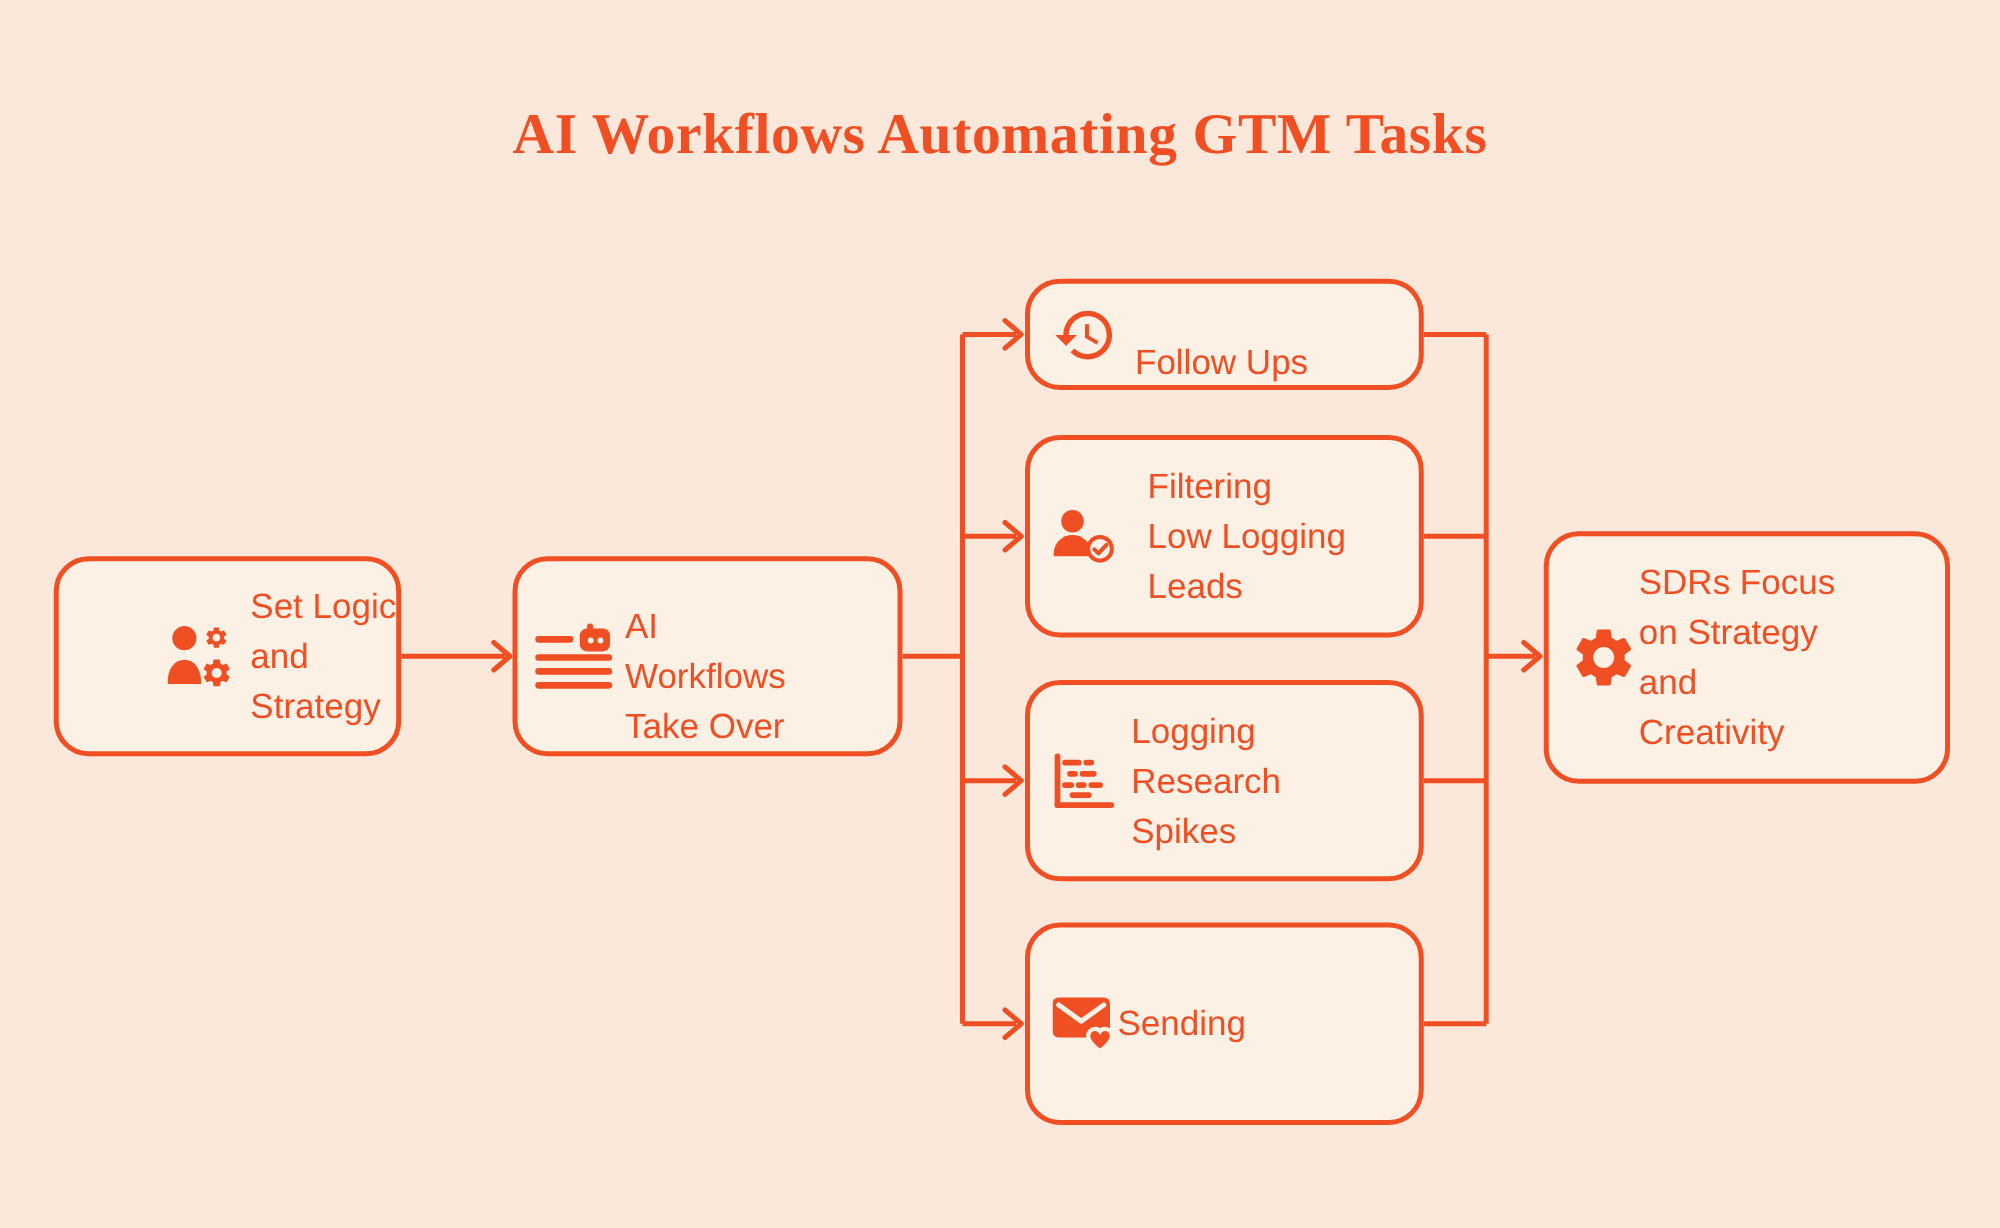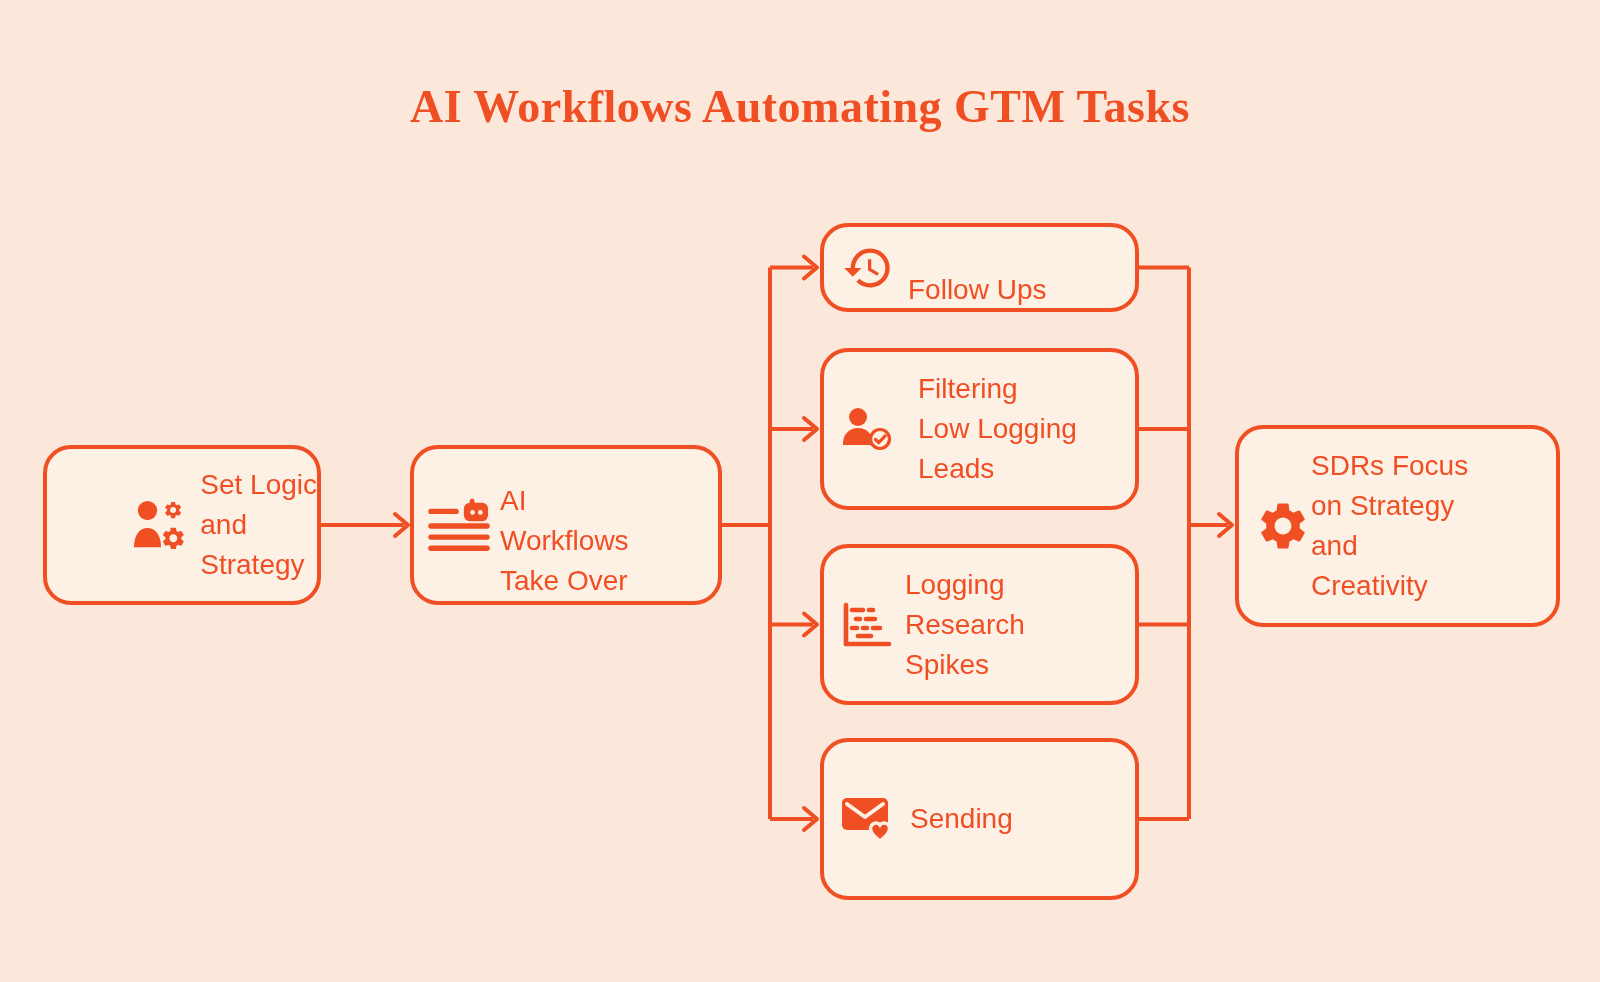--- a/index.html
+++ b/index.html
@@ -174,21 +174,21 @@
   </div>
 
   <div class="node" style="left:820px; top:738px; width:319px; height:162px;">
     <span class="icon" style="margin-left:18px;">
       <svg width="52" height="48" viewBox="0 0 52 48" aria-hidden="true">
         <rect x="0" y="3" width="46" height="32" rx="5" fill="currentColor"></rect>
         <path d="M5 9 L23 22 L41 9" fill="none" stroke="var(--box-fill)" stroke-width="4" stroke-linecap="round" stroke-linejoin="round"></path>
         <path d="M38 46 C32.5 41.8 28.5 38 28.5 33.8 C28.5 30.6 31 28 34.2 28 C35.8 28 37.2 28.8 38 30 C38.8 28.8 40.2 28 41.8 28 C45 28 47.5 30.6 47.5 33.8 C47.5 38 43.5 41.8 38 46 Z" fill="currentColor" stroke="var(--box-fill)" stroke-width="3.4"></path>
       </svg>
     </span>
-    <span class="label" style="margin-left:16px;">
+    <span class="label" style="margin-left:0;">
       <div>Sending</div>
     </span>
   </div>
 
   <div class="node" style="left:1235px; top:425px; width:325px; height:202px;">
     <span class="icon" style="margin-left:16px;">
       <svg width="56" height="56" viewBox="0 0 24 24" aria-hidden="true">
         <use href="#cog" fill="currentColor"></use>
       </svg>
     </span>

